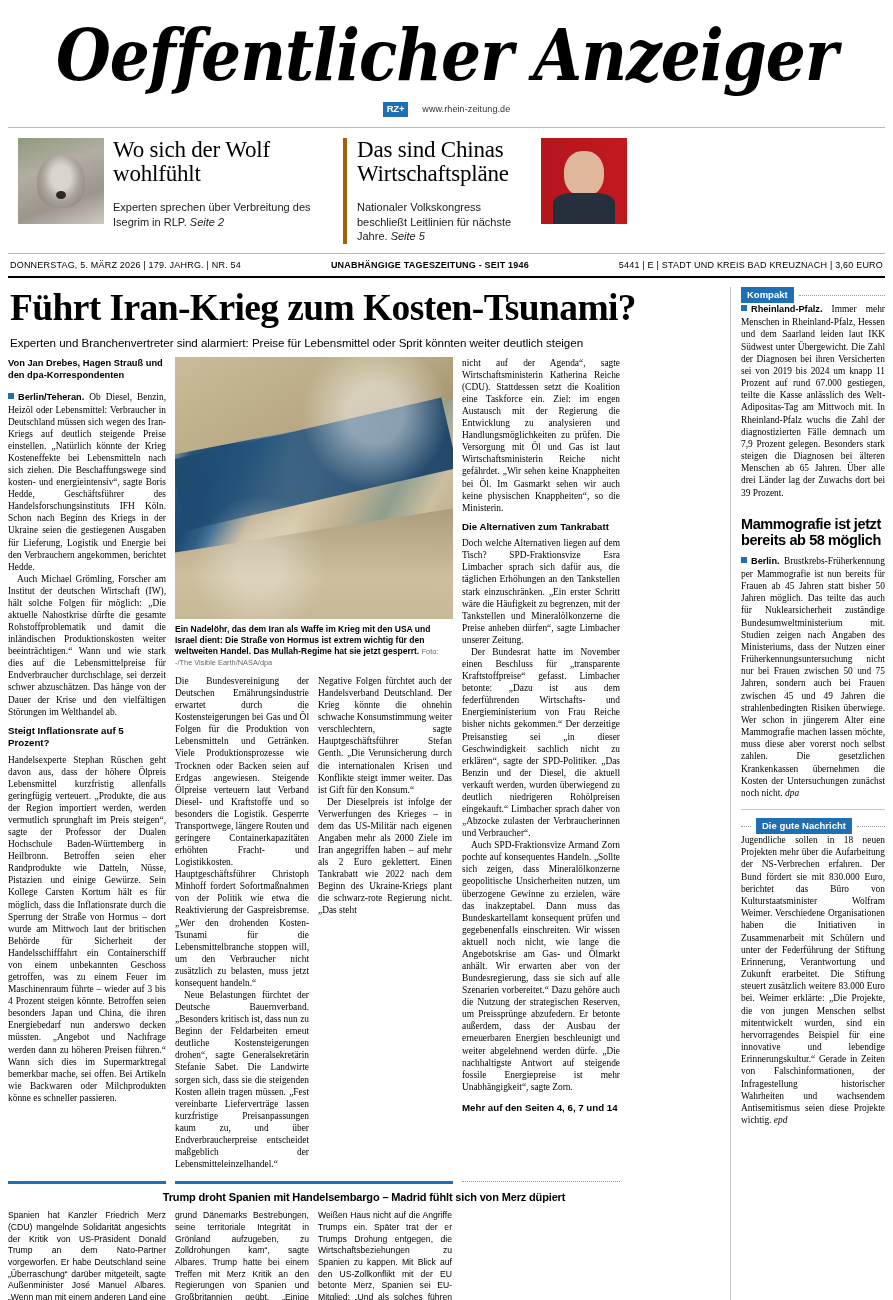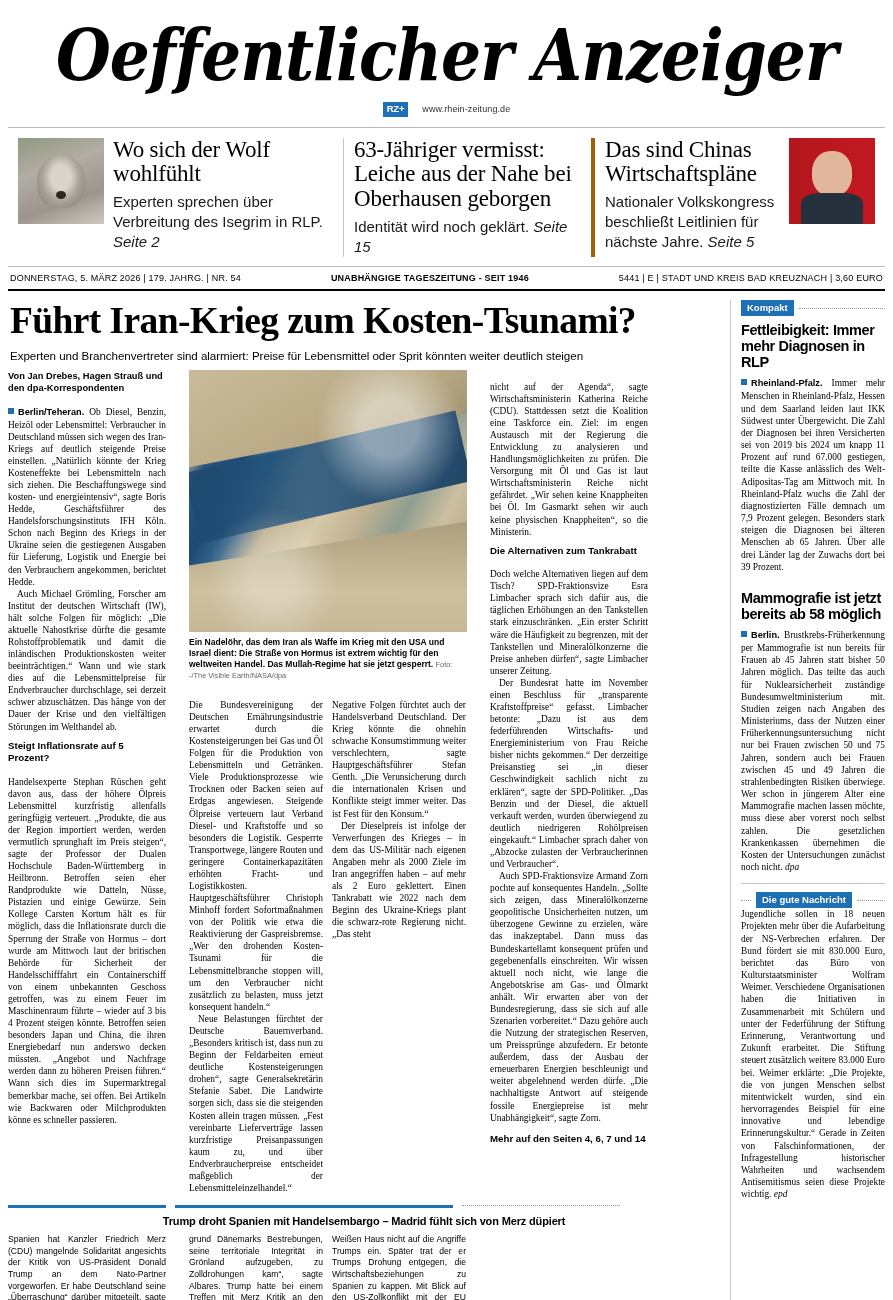--- a/index.html
+++ b/index.html
@@ -71,21 +71,21 @@
   .xi-photo::after{
     content:""; position:absolute; left:14%; top:64%; width:72%; height:40%;
     background:#26303c; border-radius:30% 30% 0 0;
   }
   .teaser-body { flex:1; min-width:0; }
   .teaser-head {
     font-family:"Liberation Serif", serif;
     font-size:23px; line-height:1.08; font-weight:400; letter-spacing:-0.2px;
   }
   .teaser-sub {
-    font-size:15px; line-height:1.32; margin-top:5px; color:#1a1a1a;
+    font-size:11px; line-height:1.32; margin-top:13px; color:#1a1a1a;
   }
   .teaser-sub i { font-style: italic; }
 
   
   .dateline {
     display:flex; align-items:center; justify-content:space-between;
     font-size:9px; letter-spacing:0.2px; padding:6px 2px 6px 2px;
     text-transform:uppercase;
   }
   .dateline .mid { font-weight:bold;text-align:right; }
@@ -98,27 +98,27 @@
 
   .headline {
     font-family:"Liberation Serif", serif;
     font-size:37.5px; line-height:1.0; font-weight:700; letter-spacing:-0.6px;
     margin: 2px 0 0 2px;
   }
   .subhead {
     font-size:11.6px; margin:9px 0 8px 2px; letter-spacing:-0.05px;
   }
 
-  .cols3 { display:flex; gap:23px; }
+  .cols3 { display:flex; gap:9px; }
   .col { font-family:"Liberation Serif", serif; font-size:9.4px; line-height:1.285; text-align:justify; }
   .col.c1 { width:158px; }
   .col.c2 { width:278px; }
   .col.c3 { width:158px; }
   .col p { margin:0; text-indent:9px; }
-  .col p.first { text-indent:0;margin-top:11px; }
+  .col p.first { text-indent:0; }
   .byline {
     font-family:"Liberation Sans", sans-serif; font-size:9.3px; font-weight:bold;
     line-height:1.35; margin-bottom:9px; text-align:left;
   }
   .locus { font-family:"Liberation Sans", sans-serif; font-weight:bold; font-size:9.2px; }
   .sq { display:inline-block; width:6px; height:6px; background:#1f6fb5; margin-right:4px; position:relative; top:-1px; }
   .sub-kicker {
     font-family:"Liberation Sans", sans-serif; font-weight:bold; font-size:9.7px;
     margin:7px 0 4px 0; text-align:left;
   }
@@ -210,29 +210,20 @@
     <div class="teaser t1">
       <div class="teaser-photo wolf-photo"></div>
       <div class="teaser-body">
         <div class="teaser-head">Wo sich der Wolf wohlfühlt</div>
         <div class="teaser-sub">
           <span>Experten sprechen über Verbreitung des Isegrim in RLP.</span>
           <i>Seite 2</i>
         </div>
       </div>
     </div>
-    <div class="teaser t2">
-      <div class="teaser-body">
-        <div class="teaser-head">63-Jähriger vermisst: Leiche aus der Nahe bei Oberhausen geborgen</div>
-        <div class="teaser-sub">
-          <span>Identität wird noch geklärt.</span>
-          <i>Seite 15</i>
-        </div>
-      </div>
-    </div>
     <div class="teaser t3">
       <div class="teaser-body">
         <div class="teaser-head">Das sind Chinas Wirtschaftspläne</div>
         <div class="teaser-sub">
           <span>Nationaler Volkskongress beschließt Leitlinien für nächste Jahre.</span>
           <i>Seite 5</i>
         </div>
       </div>
       <div class="teaser-photo xi-photo"></div>
     </div>
@@ -275,21 +266,21 @@
               <span class="credit">Foto: -/The Visible Earth/NASA/dpa</span>
             </div>
           </div>
 
           <div style="display:flex; gap:9px; margin-top:7px;">
             <div style="width:134px;">
               <p class="first">Die Bundesvereinigung der Deutschen Ernährungsindustrie erwartet durch die Kostensteigerungen bei Gas und Öl Folgen für die Produktion von Lebensmitteln und Getränken. Viele Produktionsprozesse wie Trocknen oder Backen seien auf Erdgas angewiesen. Steigende Ölpreise verteuern laut Verband Diesel- und Kraftstoffe und so besonders die Logistik. Gesperrte Transportwege, längere Routen und geringere Containerkapazitäten erhöhten Fracht- und Logistikkosten. Hauptgeschäftsführer Christoph Minhoff fordert Sofortmaßnahmen von der Politik wie etwa die Reaktivierung der Gaspreisbremse. „Wer den drohenden Kosten-Tsunami für die Lebensmittelbranche stoppen will, um den Verbraucher nicht zusätzlich zu belasten, muss jetzt konsequent handeln.“</p>
               <p>Neue Belastungen fürchtet der Deutsche Bauernverband. „Besonders kritisch ist, dass nun zu Beginn der Feldarbeiten erneut deutliche Kostensteigerungen drohen“, sagte Generalsekretärin Stefanie Sabet. Die Landwirte sorgen sich, dass sie die steigenden Kosten allein tragen müssen. „Fest vereinbarte Lieferverträge lassen kurzfristige Preisanpassungen kaum zu, und über Endverbraucherpreise entscheidet maßgeblich der Lebensmitteleinzelhandel.“</p>
             </div>
             <div style="width:134px;">
-              <p class="first">Negative Folgen fürchtet auch der Handelsverband Deutschland. Der Krieg könnte die ohnehin schwache Konsumstimmung weiter verschlechtern, sagte Hauptgeschäftsführer Stefan Genth. „Die Verunsicherung durch die internationalen Krisen und Konflikte steigt immer weiter. Das ist Fest für den Konsum.“</p>
+              <p class="first">Negative Folgen fürchtet auch der Handelsverband Deutschland. Der Krieg könnte die ohnehin schwache Konsumstimmung weiter verschlechtern, sagte Hauptgeschäftsführer Stefan Genth. „Die Verunsicherung durch die internationalen Krisen und Konflikte steigt immer weiter. Das ist Gift für den Konsum.“</p>
               <p>Der Dieselpreis ist infolge der Verwerfungen des Krieges – in dem das US-Militär nach eigenen Angaben mehr als 2000 Ziele im Iran angegriffen haben – auf mehr als 2 Euro geklettert. Einen Tankrabatt wie 2022 nach dem Beginn des Ukraine-Kriegs plant die schwarz-rote Regierung nicht. „Das steht</p>
             </div>
           </div>
         </div>
 
         <div class="col c3">
           <p class="first">nicht auf der Agenda“, sagte Wirtschaftsministerin Katherina Reiche (CDU). Stattdessen setzt die Koalition eine Taskforce ein. Ziel: im engen Austausch mit der Regierung die Entwicklung zu analysieren und Handlungsmöglichkeiten zu prüfen. Die Versorgung mit Öl und Gas ist laut Wirtschaftsministerin Reiche nicht gefährdet. „Wir sehen keine Knappheiten bei Öl. Im Gasmarkt sehen wir auch keine physischen Knappheiten“, so die Ministerin.</p>
           <div class="sub-kicker">Die Alternativen zum Tankrabatt</div>
           <p class="first">Doch welche Alternativen liegen auf dem Tisch? SPD-Fraktionsvize Esra Limbacher sprach sich dafür aus, die täglichen Erhöhungen an den Tankstellen stark einzuschränken. „Ein erster Schritt wäre die Häufigkeit zu begrenzen, mit der Tankstellen und Mineralölkonzerne die Preise anheben dürfen“, sagte Limbacher unserer Zeitung.</p>
           <p>Der Bundesrat hatte im November einen Beschluss für „transparente Kraftstoffpreise“ gefasst. Limbacher betonte: „Dazu ist aus dem federführenden Wirtschafts- und Energieministerium von Frau Reiche bisher nichts gekommen.“ Der derzeitige Preisanstieg sei „in dieser Geschwindigkeit sachlich nicht zu erklären“, sagte der SPD-Politiker. „Das Benzin und der Diesel, die aktuell verkauft werden, wurden überwiegend zu deutlich niedrigeren Rohölpreisen eingekauft.“ Limbacher sprach daher von „Abzocke zulasten der Verbraucherinnen und Verbraucher“.</p>
@@ -321,21 +312,20 @@
         <div class="col c3"></div>
       </div>
     </div>
 
     <div class="main-right">
       <div class="badge-row">
         <span class="badge">Kompakt</span>
         <span class="badge-line"></span>
       </div>
 
-      <div class="side-head">Fettleibigkeit: Immer mehr Diagnosen in RLP</div>
       <div class="side-body">
         <p><span class="sq"></span><span class="locus">Rheinland-Pfalz.</span> <span>Immer mehr Menschen in Rheinland-Pfalz, Hessen und dem Saarland leiden laut IKK Südwest unter Übergewicht. Die Zahl der Diagnosen bei ihren Versicherten sei von 2019 bis 2024 um knapp 11 Prozent auf rund 67.000 gestiegen, teilte die Kasse anlässlich des Welt-Adipositas-Tag am Mittwoch mit. In Rheinland-Pfalz wuchs die Zahl der diagnostizierten Fälle demnach um 7,9 Prozent gelegen. Besonders stark steigen die Diagnosen bei älteren Menschen ab 65 Jahren. Über alle drei Länder lag der Zuwachs dort bei 39 Prozent.</span></p>
       </div>
 
       <div class="gap"></div>
       <div class="side-head">Mammografie ist jetzt bereits ab 58 möglich</div>
       <div class="side-body">
         <p><span class="sq"></span><span class="locus">Berlin.</span> <span>Brustkrebs-Früherkennung per Mammografie ist nun bereits für Frauen ab 45 Jahren statt bisher 50 Jahren möglich. Das teilte das auch für Nuklearsicherheit zuständige Bundesumweltministerium mit. Studien zeigen nach Angaben des Ministeriums, dass der Nutzen einer Früherkennungsuntersuchung nicht nur bei Frauen zwischen 50 und 75 Jahren, sondern auch bei Frauen zwischen 45 und 49 Jahren die strahlenbedingten Risiken überwiege. Wer schon in jüngerem Alter eine Mammografie machen lassen möchte, muss diese aber vorerst noch selbst zahlen. Die gesetzlichen Krankenkassen übernehmen die Kosten der Untersuchungen zunächst noch nicht.</span> <i>dpa</i></p>
       </div>
 

